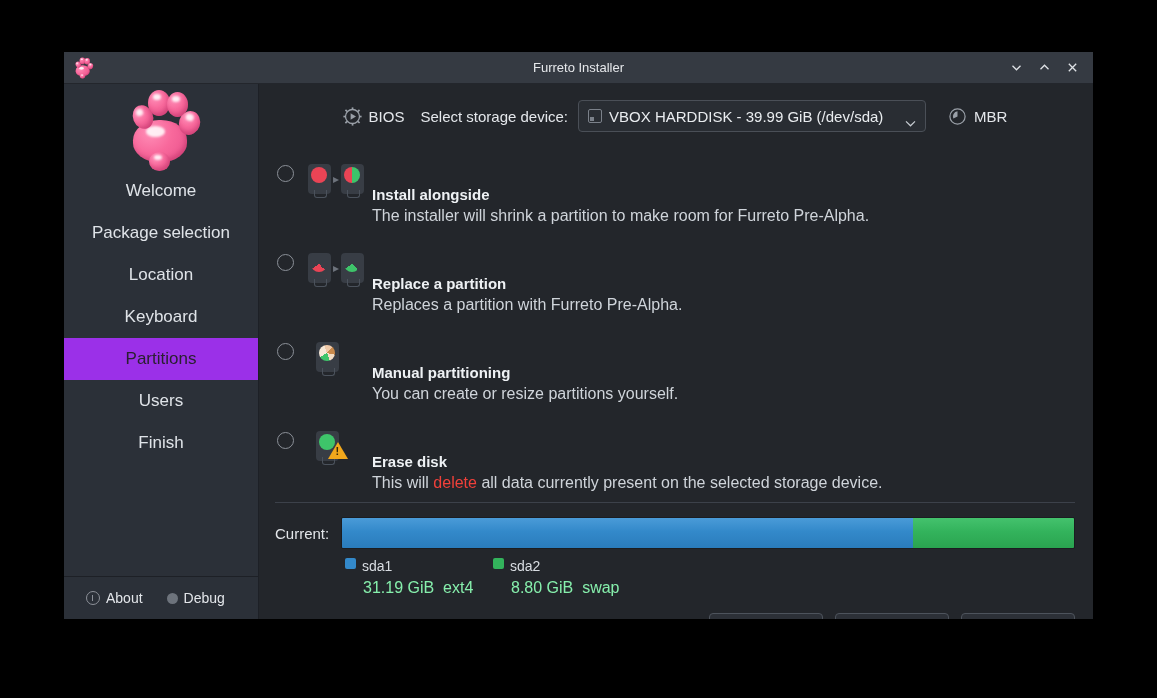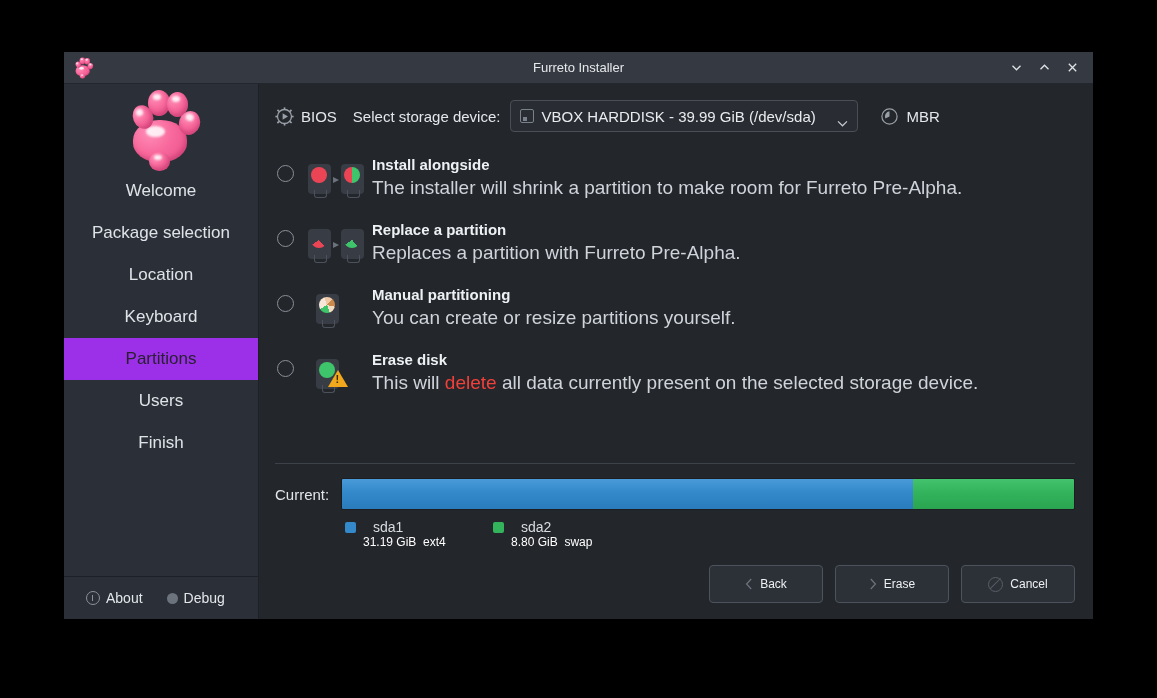--- a/index.html
+++ b/index.html
@@ -171,20 +171,21 @@
   }
 
   
   #devrow {
     display: flex;
     align-items: center;
     gap: 10px;
     padding: 16px 18px 8px 16px;
     font-size: 15px;
     color: #e4e7eb;
+    justify-content: center;
   }
   .fw-chip { display: flex; align-items: center; gap: 7px; }
   .ico-gear {
     width: 19px; height: 19px;
     position: relative;
     flex: 0 0 auto;
   }
   .ico-mbr {
     width: 19px; height: 19px;
     flex: 0 0 auto;
@@ -245,29 +246,29 @@
   .opt-icon {
     width: 56px;
     min-width: 56px;
     height: 44px;
     margin: 2px 8px 0 0;
     display: flex;
     align-items: center;
     justify-content: flex-start;
     position: relative;
   }
-  .opt-text { padding-top: 1px; }
+  .opt-text { padding-top: 1px; margin-top: 30px; }
   .opt-title {
     font-size: 15px;
     font-weight: bold;
     color: #eef1f4;
     margin-bottom: 4px;
   }
   .opt-desc {
-    font-size: 19px;
+    font-size: 16px;
     color: #cfd4da;
   }
   .red { color: #f0403a; }
 
   
   .disk {
     width: 23px; height: 30px;
     background: #383d45;
     border-radius: 4px;
     position: relative;
@@ -348,26 +349,27 @@
     border: 1px solid #1b1d21;
   }
   .seg { height: 100%; }
   #legend {
     display: flex;
     padding-left: 70px;
     margin-top: 9px;
     gap: 0;
   }
   .leg { width: 148px; }
-  .leg-top { display: flex; align-items: center; gap: 17px; }
+  .leg-top { display: flex; gap: 6px; }
   .leg-sw { width: 11px; height: 11px; border-radius: 2px; }
   .leg-name { font-size: 14px; color: #d9dde2; }
   .leg-sub {
-    font-size: 12px;
-    color: #ffffff;
+    font-size: 16px;
+    color: #86efac;
+    margin-top: 5px;
     padding-left: 18px;
     white-space: nowrap;
   }
 
   
   #btnrow {
     display: flex;
     justify-content: flex-end;
     gap: 12px;
     padding: 16px 18px 16px 0;

